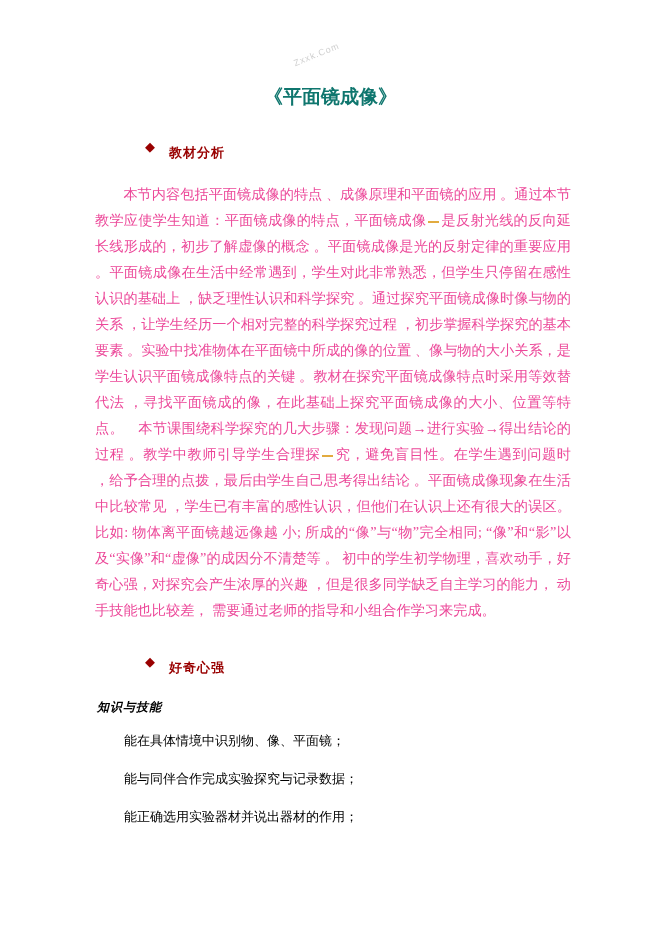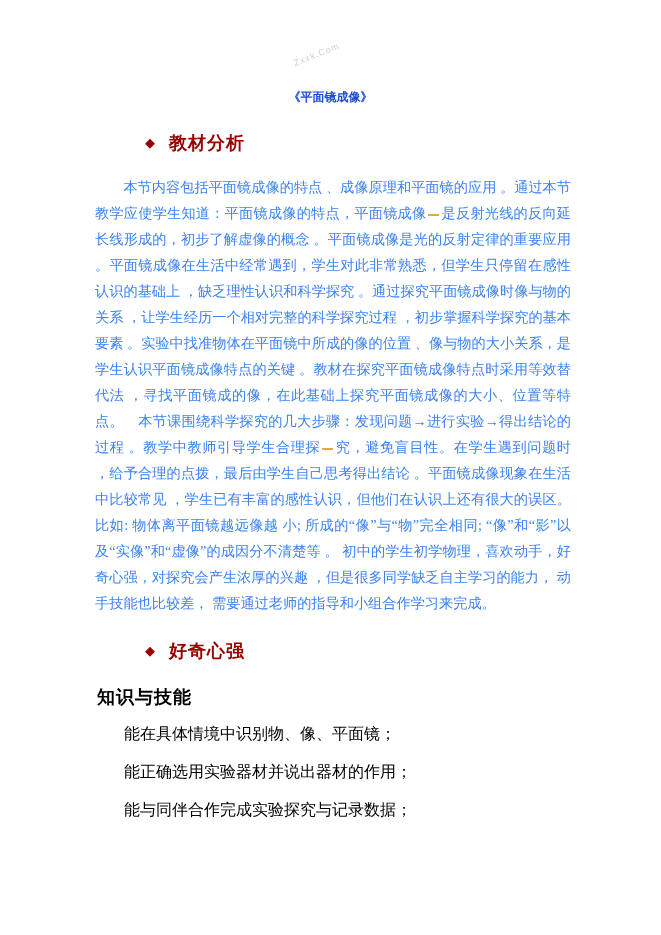--- a/index.html
+++ b/index.html
@@ -21,72 +21,74 @@
     letter-spacing: 1px;
     color: #bfbfbf;
     opacity: 0.75;
     transform: rotate(-22deg);
     transform-origin: left bottom;
     white-space: nowrap;
   }
   .doc-title {
     padding-top: 86px;
     text-align: center;
-    font-size: 12px;
+    font-size: 19px;
     font-weight: bold;
-    color: #1d4ed8;
+    color: #0f766e;
     line-height: 22px;
   }
   .section-heading {
     display: flex;
     align-items: center;
     margin: 23px 0 0 145px;
     color: #990000;
   }
   .section-heading .diamond {
     font-size: 13px;
     line-height: 16px;
     color: #990000;
     font-family: "DejaVu Sans", sans-serif;
   }
   .section-heading .heading-label {
     margin-left: 14px;
-    font-size: 18px;
+    font-size: 13px;
     font-weight: bold;
     letter-spacing: 1px;
+    margin-top: 13px;
   }
   .body-paragraph {
     margin: 19px 90px 0 95px;
     font-size: 14.2px;
     line-height: 26px;
     text-align: justify;
     text-indent: 2em;
-    color: #3b82f6;
+    color: #ec4899;
   }
   .underline-mark {
     display: inline-block;
     width: 11px;
     height: 3px;
     margin: 0 2px 2px 2px;
     vertical-align: baseline;
     border-bottom: 2px dashed #e2ab3f;
   }
   .sub-heading {
     margin: 22px 0 0 97px;
-    font-size: 18px;
+    font-size: 12px;
     font-weight: bold;
     color: #000000;
     font-family: "Liberation Sans", "DejaVu Sans", sans-serif;
     letter-spacing: 1px;
+    font-style: italic;
   }
   .objective-list {
     margin: 10px 90px 0 124px;
   }
   .objective-item {
-    font-size: 16px;
+    font-size: 13px;
     line-height: 26px;
     margin-top: 12px;
     color: #000000;
   }
 </style>
 </head>
 <body>
 
 <div class="watermark">Zxxk.Com</div>
 
@@ -101,15 +103,15 @@
 
 <div class="section-heading">
   <span class="diamond">◆</span>
   <span class="heading-label">好奇心强</span>
 </div>
 
 <div class="sub-heading">知识与技能</div>
 
 <div class="objective-list">
   <div class="objective-item">能在具体情境中识别物、像、平面镜；</div>
+  <div class="objective-item">能与同伴合作完成实验探究与记录数据；</div>
   <div class="objective-item">能正确选用实验器材并说出器材的作用；</div>
-  <div class="objective-item">能与同伴合作完成实验探究与记录数据；</div>
 </div>
 
 </body></html>

